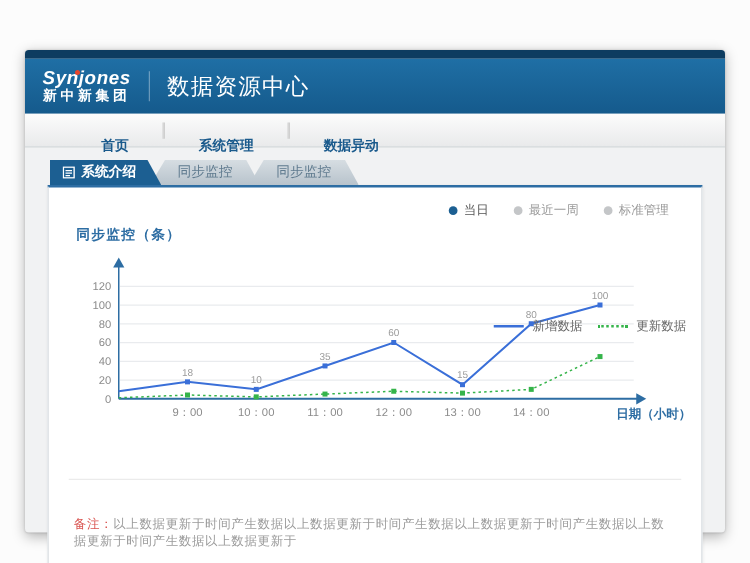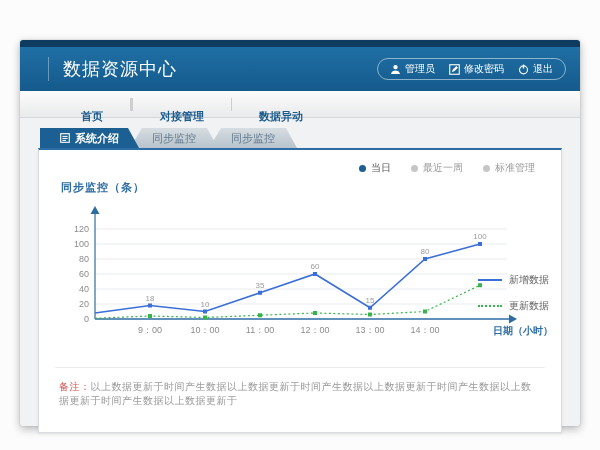--- a/index.html
+++ b/index.html
@@ -23,89 +23,71 @@
   .pill-item svg { display:block; }
 
   .navbar { height:27px; background:linear-gradient(#fcfcfc,#e9eaeb); border-bottom:1px solid #d3d7da;
             display:flex; align-items:center; padding-left:34px; }
   .nav-item { font-size:11px; font-weight:bold; color:#1a5a8c; padding:0 27px; cursor:pointer;margin-top:24px; }
   .nav-sep { width:1px; height:13px; background:#cfcfcf; }
 
   .content { padding:10px 18px 0; }
   .tabs { display:flex; height:20px; margin-left:2px; position:relative; }
   .tab { font-size:11px; line-height:20px; padding:0 20px; display:flex; align-items:center; gap:5px; cursor:pointer; }
-  .tab.active { background:#1c5f92; color:#fff; font-weight:bold; z-index:3; padding:0 20px 0 20px;
+  .tab.active { background:#1c5f92; color:#fff; font-weight:bold; z-index:3; padding:0 20px 0 10px;
                 clip-path:polygon(0 0, calc(100% - 11px) 0, 100% 100%, 0 100%); }
   .tab.inactive { background:linear-gradient(#d6dde2,#b8c3cc); color:#607b8f; margin-left:-9px; z-index:2;
                   clip-path:polygon(12px 0, calc(100% - 11px) 0, 100% 100%, 0 100%); padding:0 22px;align-items:center; }
   .tab.inactive + .tab.inactive { z-index:1; }
 
   .panel { background:#fff; border:1px solid #d8dde1; border-top:2px solid #2d6da3; position:relative;
            box-shadow:0 1px 3px rgba(0,0,0,.07); padding:10px 16px 24px; min-height:252px; }
 
   .filters { position:absolute; top:11px; right:26px; display:flex; gap:20px;font-family:Liberation Serif, serif; }
   .filter { display:flex; align-items:center; gap:5px; font-size:10px; color:#9a9a9a; cursor:pointer; }
   .filter .dot { width:7px; height:7px; border-radius:50%; background:#c4c6c8; }
   .filter.selected { color:#555; }
   .filter.selected .dot { background:#1c5f92; }
 
   .chart-title { margin:20px 0 2px 6px; font-size:11px; font-weight:bold; color:#2d6da3; letter-spacing:1px; }
   .chart-wrap { position:relative; }
   #chart-svg { display:block; }
 
-  .legend { position:absolute; top:76px; right:-4px; display:flex; flex-direction:column; gap:12px;font-family:Liberation Serif, serif; }
+  .legend { position:absolute; top:57px; right:-4px; display:flex; gap:12px;font-family:Liberation Serif, serif; }
   .legend-item { display:flex; align-items:center; gap:7px; font-size:10px; color:#666; cursor:pointer; }
   .sample { width:24px; height:0; display:inline-block; }
   .sample.solid  { border-top:2px solid #3a6fd8; }
   .sample.dotted { border-top:2px dotted #35b44a; }
 
-  .note { border-top:1px solid #ebebeb; margin-top:20px; padding:12px 4px 0; font-size:10px; color:#9a9a9a; letter-spacing:.5px; }
+  .note { border-top:1px solid #ebebeb; margin-top:36px; padding:28px 4px 0; font-size:10px; color:#9a9a9a; letter-spacing:.5px; }
   .note-prefix { color:#d9534f; }
 </style>
 </head>
 <body>
 
 <div class="window">
   <div class="top-strip"></div>
 
   <div class="header">
+    <div class="logo">
+      <span class="logo-en">Synjones</span>
+      <span class="logo-dot"></span>
+      <span class="logo-cn">新中新集团</span>
+    </div>
     <div class="header-divider"></div>
     <div class="app-title">数据资源中心</div>
 
-    <div class="user-pill">
-      <span class="pill-item">
-        <svg width="11" height="11" viewBox="0 0 12 12">
-            <circle cx="6" cy="3.4" r="2.4" fill="#fff"></circle>
-            <path d="M1 11c.5-3 3-4 5-4s4.5 1 5 4z" fill="#fff"></path>
-          </svg>
-        <span>管理员</span>
-      </span>
-      <span class="pill-item">
-        <svg width="11" height="11" viewBox="0 0 12 12">
-            <rect x="0.8" y="0.8" width="10.4" height="10.4" fill="none" stroke="#fff" stroke-width="1.2"></rect>
-            <path d="M3.2 8.8l.8-2.6 4-4 1.8 1.8-4 4z" fill="#fff"></path>
-          </svg>
-        <span>修改密码</span>
-      </span>
-      <span class="pill-item">
-        <svg width="11" height="11" viewBox="0 0 12 12">
-            <circle cx="6" cy="6.4" r="4.4" fill="none" stroke="#fff" stroke-width="1.2"></circle>
-            <line x1="6" y1="0.6" x2="6" y2="5" stroke="#fff" stroke-width="1.4"></line>
-          </svg>
-        <span>退出</span>
-      </span>
-    </div>
   </div>
 
   <div class="navbar">
     <span class="nav-item">首页</span>
     <span class="nav-sep"></span>
     <span class="nav-sep"></span>
+    <span class="nav-item">系统管理</span>
     <span class="nav-sep"></span>
-    <span class="nav-item">对接管理</span>
     <span class="nav-sep"></span>
     <span class="nav-item">数据异动</span>
   </div>
 
   <div class="content">
     <div class="tabs">
       <div class="tab active">
         <svg width="10" height="10" viewBox="0 0 10 10">
             <rect x="0.7" y="0.7" width="8.6" height="8.6" fill="none" stroke="#fff" stroke-width="1.1"></rect>
             <line x1="2.4" y1="3.4" x2="7.6" y2="3.4" stroke="#fff"></line>

